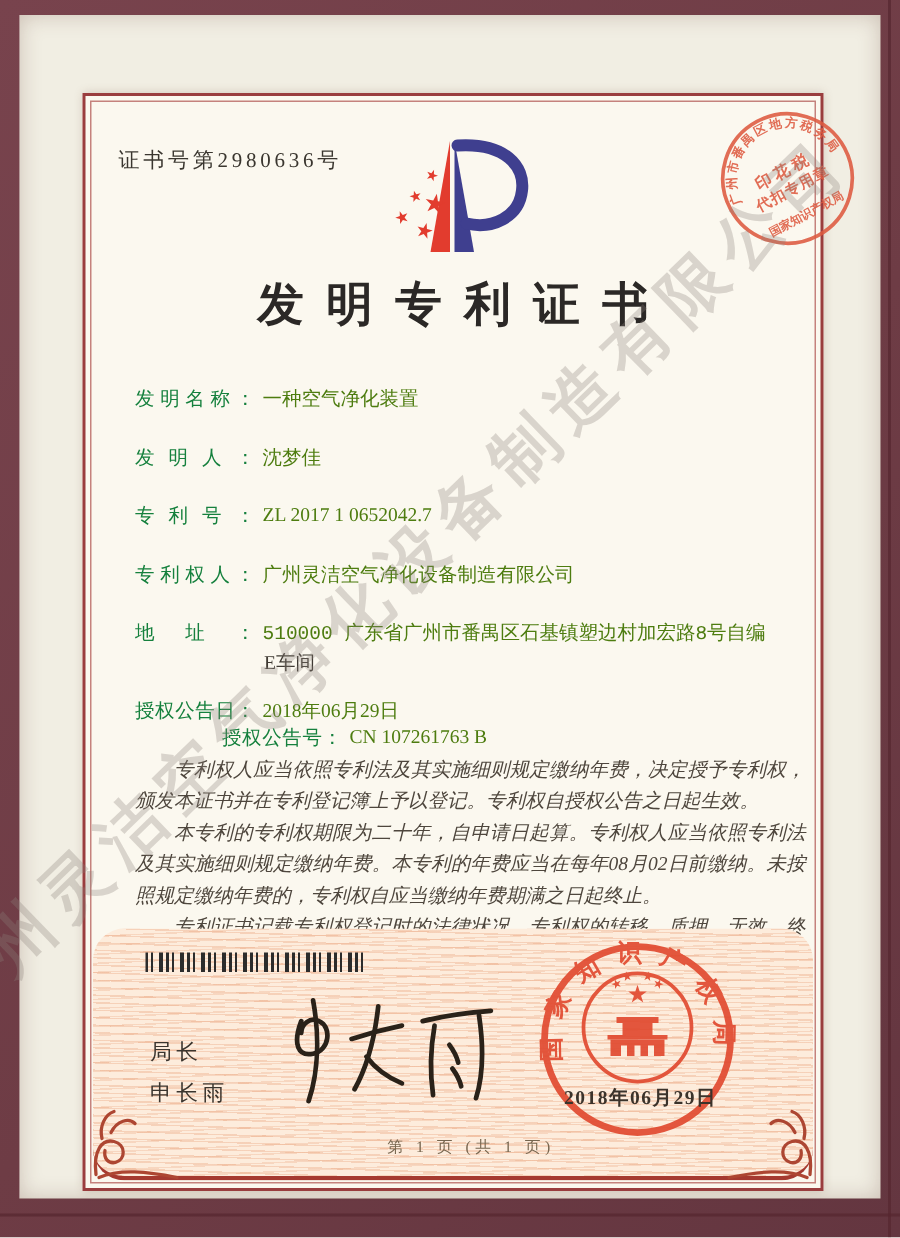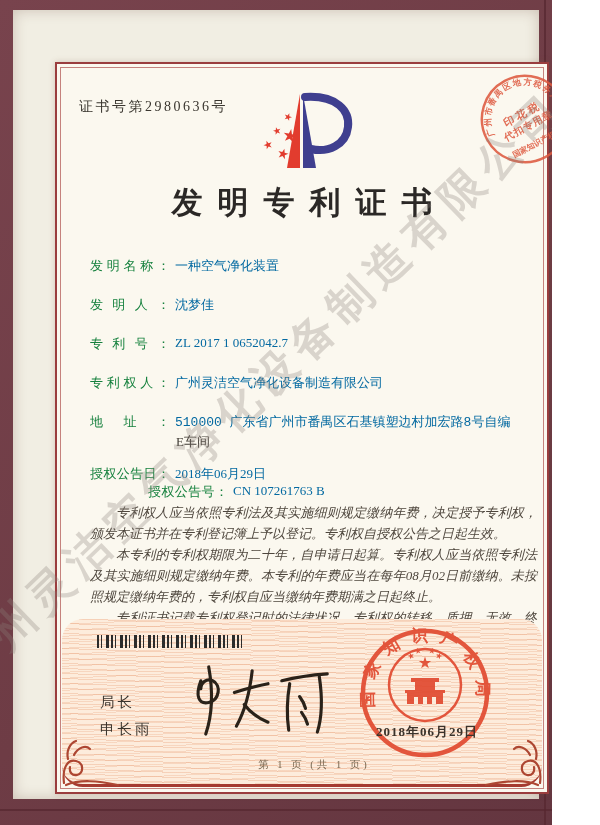--- a/index.html
+++ b/index.html
@@ -1,29 +1,29 @@
 <!DOCTYPE html>
 <html><head>
 <meta charset="utf-8">
 <style>
   html,body{margin:0;padding:0;}
   body{width:600px;height:825px;overflow:hidden;font-family:"Liberation Serif","DejaVu Serif",serif;}
-  .root{position:relative;width:552px;height:825px;background:linear-gradient(135deg,#78434d 0%,#6e3c45 55%,#643640 100%);overflow:hidden;}
+  .root{position:relative;width:600px;height:825px;background:linear-gradient(135deg,#78434d 0%,#6e3c45 55%,#643640 100%);overflow:hidden;}
   .crease-r{position:absolute;right:6px;top:0;bottom:0;width:2px;background:#55262f;opacity:.7;}
   .crease-b{position:absolute;left:0;right:0;bottom:14px;height:2px;background:#55262f;opacity:.7;}
   .mat{position:absolute;left:13px;top:10px;right:13px;bottom:26px;background:#f1eee3;box-shadow:inset 0 0 14px rgba(90,50,40,.25);}
   .page{position:absolute;left:55px;top:62px;width:490px;height:728px;background:#fbf8ef;border:2px solid #9a3d3e;box-shadow:0 0 6px rgba(120,80,60,.25);}
   .page-inner{position:absolute;inset:3px;border:1px solid #c5827d;pointer-events:none;}
   .certno{position:absolute;left:22px;top:34px;font-size:14px;letter-spacing:2.5px;color:#3a362f;}
   .logo{position:absolute;left:50%;top:24px;transform:translateX(-50%);}
   .title{position:absolute;left:0;right:0;top:118px;text-align:center;font-size:31px;font-weight:600;letter-spacing:15px;padding-left:15px;color:#2b2826;font-family:Liberation Mono, monospace;}
   .fields{position:absolute;left:33px;top:193px;width:447px;font-size:13px;color:#3f3a33;}
   .frow{margin-bottom:21px;}
   .flabel{display:inline-block;width:80px;text-align-last:justify;vertical-align:top;color:#15803d;}
-  .fvalue{margin-left:5px;color:#0369a1;margin-top:32px;}
+  .fvalue{margin-left:5px;color:#4d7c0f;margin-top:32px;}
   .addr{margin-bottom:2px;font-family:Liberation Mono, monospace;}
   .addr2{margin:0 0 14px 86px;}
   .grant-row{display:flex;margin-bottom:0;flex-direction:column;}
   .pair2{margin-left:58px;}
   .bodytext{position:absolute;left:33px;top:438px;width:447px;font-size:13px;line-height:21px;text-align:justify;color:#4e463d;font-style:italic;}
   .bodytext p{margin:0;text-indent:2em;}
   .band{position:absolute;left:5px;right:5px;bottom:5px;height:165px;background:#fdecdc;border-bottom:3px solid #a53a30;
     background-image:repeating-linear-gradient(2deg,rgba(232,158,118,.35) 0 1px,transparent 1px 5px),
                      repeating-linear-gradient(-2.5deg,rgba(232,158,118,.28) 0 1px,transparent 1px 6px);border-radius:21px;}
   .barcode{position:absolute;left:35px;top:16px;width:148px;height:13px;

